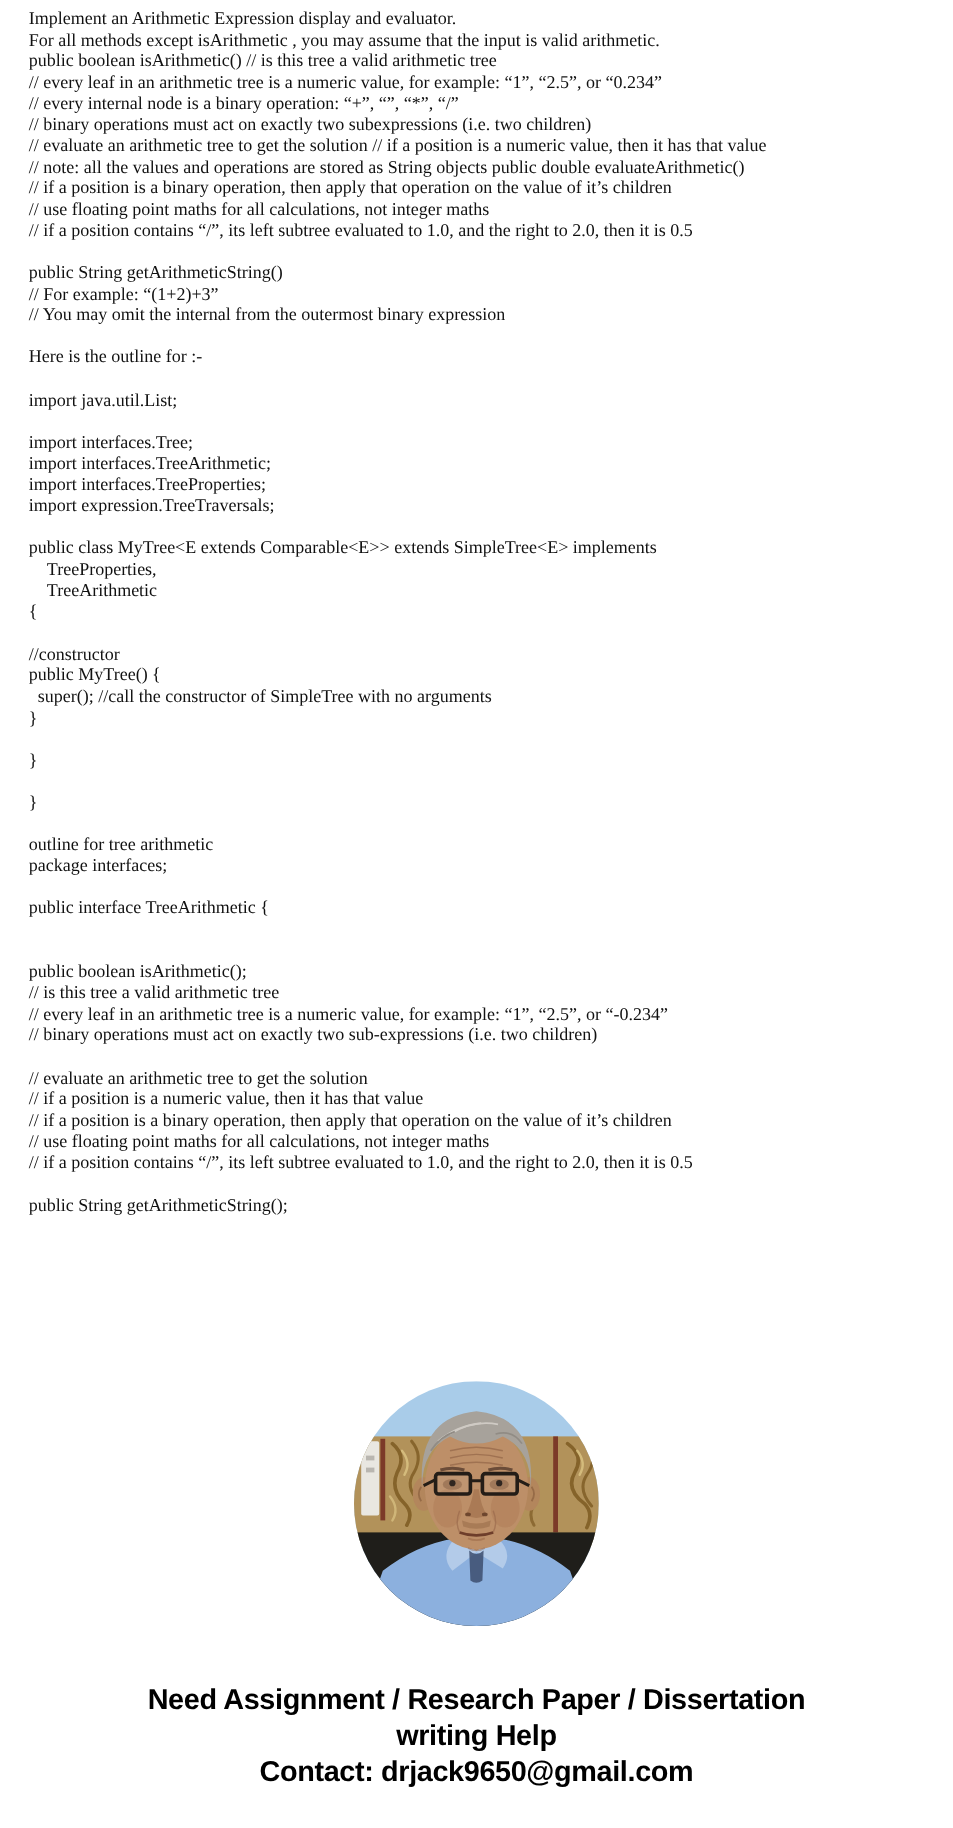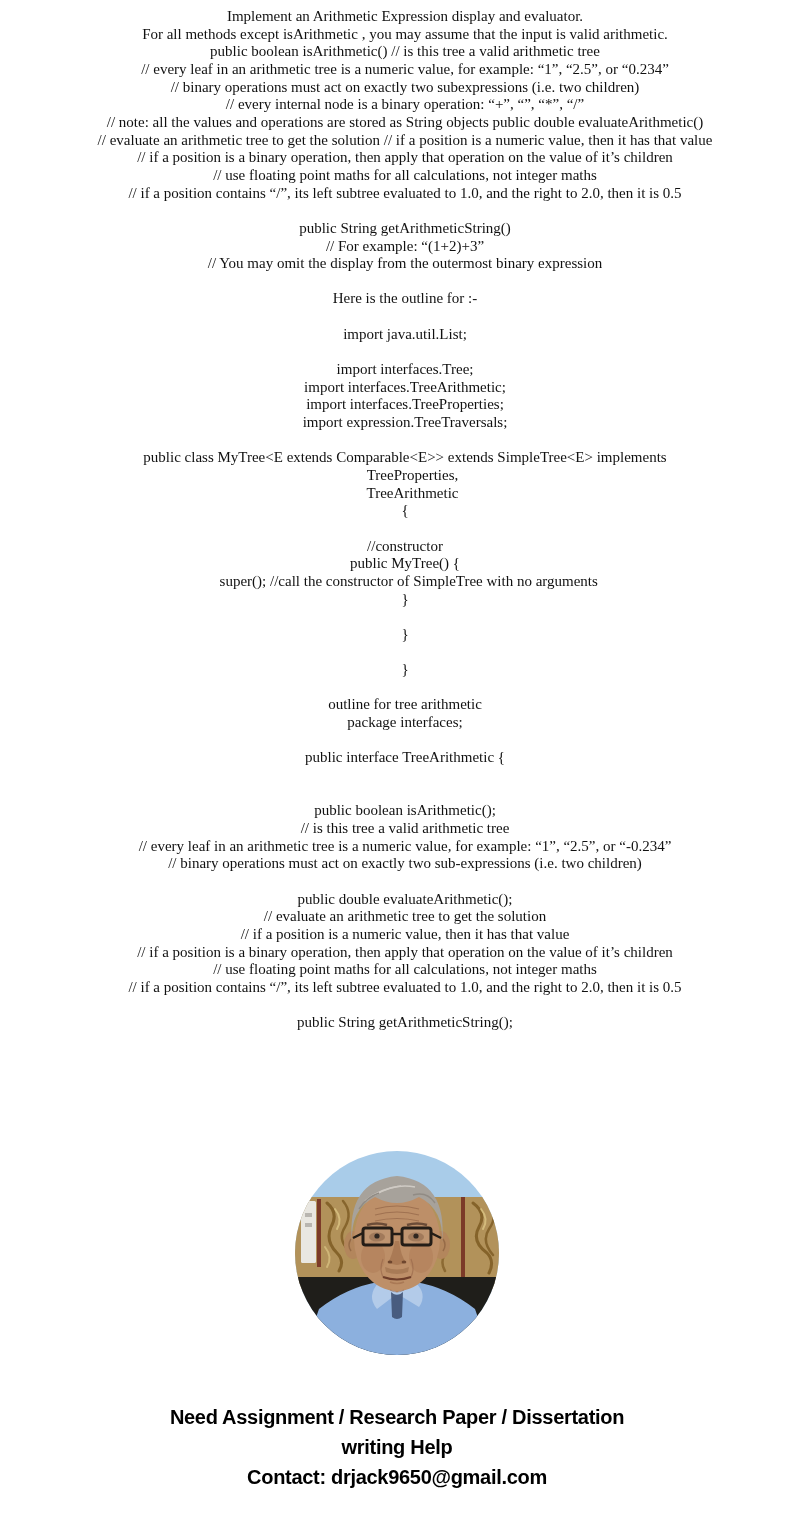--- a/index.html
+++ b/index.html
@@ -21,21 +21,20 @@
     width: 786px;
     height: 1130px;
     padding-top: 8px;
     padding-left: 24px;
     overflow: hidden;
     box-sizing: border-box;
     color: #111111;
     font-family: "Liberation Serif", serif;
     font-size: 15px;
     line-height: 17.65px;
-    text-align: center;
   }
   .doc-line {
     white-space: pre-wrap;
     min-height: 17.65px;
   }
   .photo-wrap {
     position: absolute;
     top: 1151px;
     left: 295px;
     width: 204px;
@@ -46,45 +45,45 @@
   }
   .footer {
     position: absolute;
     top: 1402px;
     left: 0;
     width: 794px;
     text-align: center;
     color: #000000;
     font-family: "Liberation Sans", sans-serif;
     font-weight: 700;
-    font-size: 20px;
+    font-size: 24px;
     line-height: 30px;
     letter-spacing: -0.3px;
   }
 </style>
 </head>
 <body>
 
 <div class="doc">
   <div>
       <div class="doc-line">Implement an Arithmetic Expression display and evaluator.</div>
       <div class="doc-line">For all methods except isArithmetic , you may assume that the input is valid arithmetic.</div>
       <div class="doc-line">public boolean isArithmetic() // is this tree a valid arithmetic tree</div>
       <div class="doc-line">// every leaf in an arithmetic tree is a numeric value, for example: “1”, “2.5”, or “0.234”</div>
+      <div class="doc-line">// every internal node is a binary operation: “+”, “”, “*”, “/”</div>
       <div class="doc-line">// binary operations must act on exactly two subexpressions (i.e. two children)</div>
-      <div class="doc-line">// every internal node is a binary operation: “+”, “”, “*”, “/”</div>
+      <div class="doc-line">// evaluate an arithmetic tree to get the solution // if a position is a numeric value, then it has that value</div>
       <div class="doc-line">// note: all the values and operations are stored as String objects public double evaluateArithmetic()</div>
-      <div class="doc-line">// evaluate an arithmetic tree to get the solution // if a position is a numeric value, then it has that value</div>
       <div class="doc-line">// if a position is a binary operation, then apply that operation on the value of it’s children</div>
       <div class="doc-line">// use floating point maths for all calculations, not integer maths</div>
       <div class="doc-line">// if a position contains “/”, its left subtree evaluated to 1.0, and the right to 2.0, then it is 0.5</div>
       <div class="doc-line"></div>
       <div class="doc-line">public String getArithmeticString()</div>
       <div class="doc-line">// For example: “(1+2)+3”</div>
-      <div class="doc-line">// You may omit the display from the outermost binary expression</div>
+      <div class="doc-line">// You may omit the internal from the outermost binary expression</div>
       <div class="doc-line"></div>
       <div class="doc-line">Here is the outline for :-</div>
       <div class="doc-line"></div>
       <div class="doc-line">import java.util.List;</div>
       <div class="doc-line"></div>
       <div class="doc-line">import interfaces.Tree;</div>
       <div class="doc-line">import interfaces.TreeArithmetic;</div>
       <div class="doc-line">import interfaces.TreeProperties;</div>
       <div class="doc-line">import expression.TreeTraversals;</div>
       <div class="doc-line"></div>
@@ -106,21 +105,20 @@
       <div class="doc-line">package interfaces;</div>
       <div class="doc-line"></div>
       <div class="doc-line">public interface TreeArithmetic {</div>
       <div class="doc-line"></div>
       <div class="doc-line"></div>
       <div class="doc-line">public boolean isArithmetic();</div>
       <div class="doc-line">// is this tree a valid arithmetic tree</div>
       <div class="doc-line">// every leaf in an arithmetic tree is a numeric value, for example: “1”, “2.5”, or “-0.234”</div>
       <div class="doc-line">// binary operations must act on exactly two sub-expressions (i.e. two children)</div>
       <div class="doc-line"></div>
-      <div class="doc-line">public double evaluateArithmetic();</div>
       <div class="doc-line">// evaluate an arithmetic tree to get the solution</div>
       <div class="doc-line">// if a position is a numeric value, then it has that value</div>
       <div class="doc-line">// if a position is a binary operation, then apply that operation on the value of it’s children</div>
       <div class="doc-line">// use floating point maths for all calculations, not integer maths</div>
       <div class="doc-line">// if a position contains “/”, its left subtree evaluated to 1.0, and the right to 2.0, then it is 0.5</div>
       <div class="doc-line"></div>
       <div class="doc-line">public String getArithmeticString();</div>
     </div>
 </div>
 

